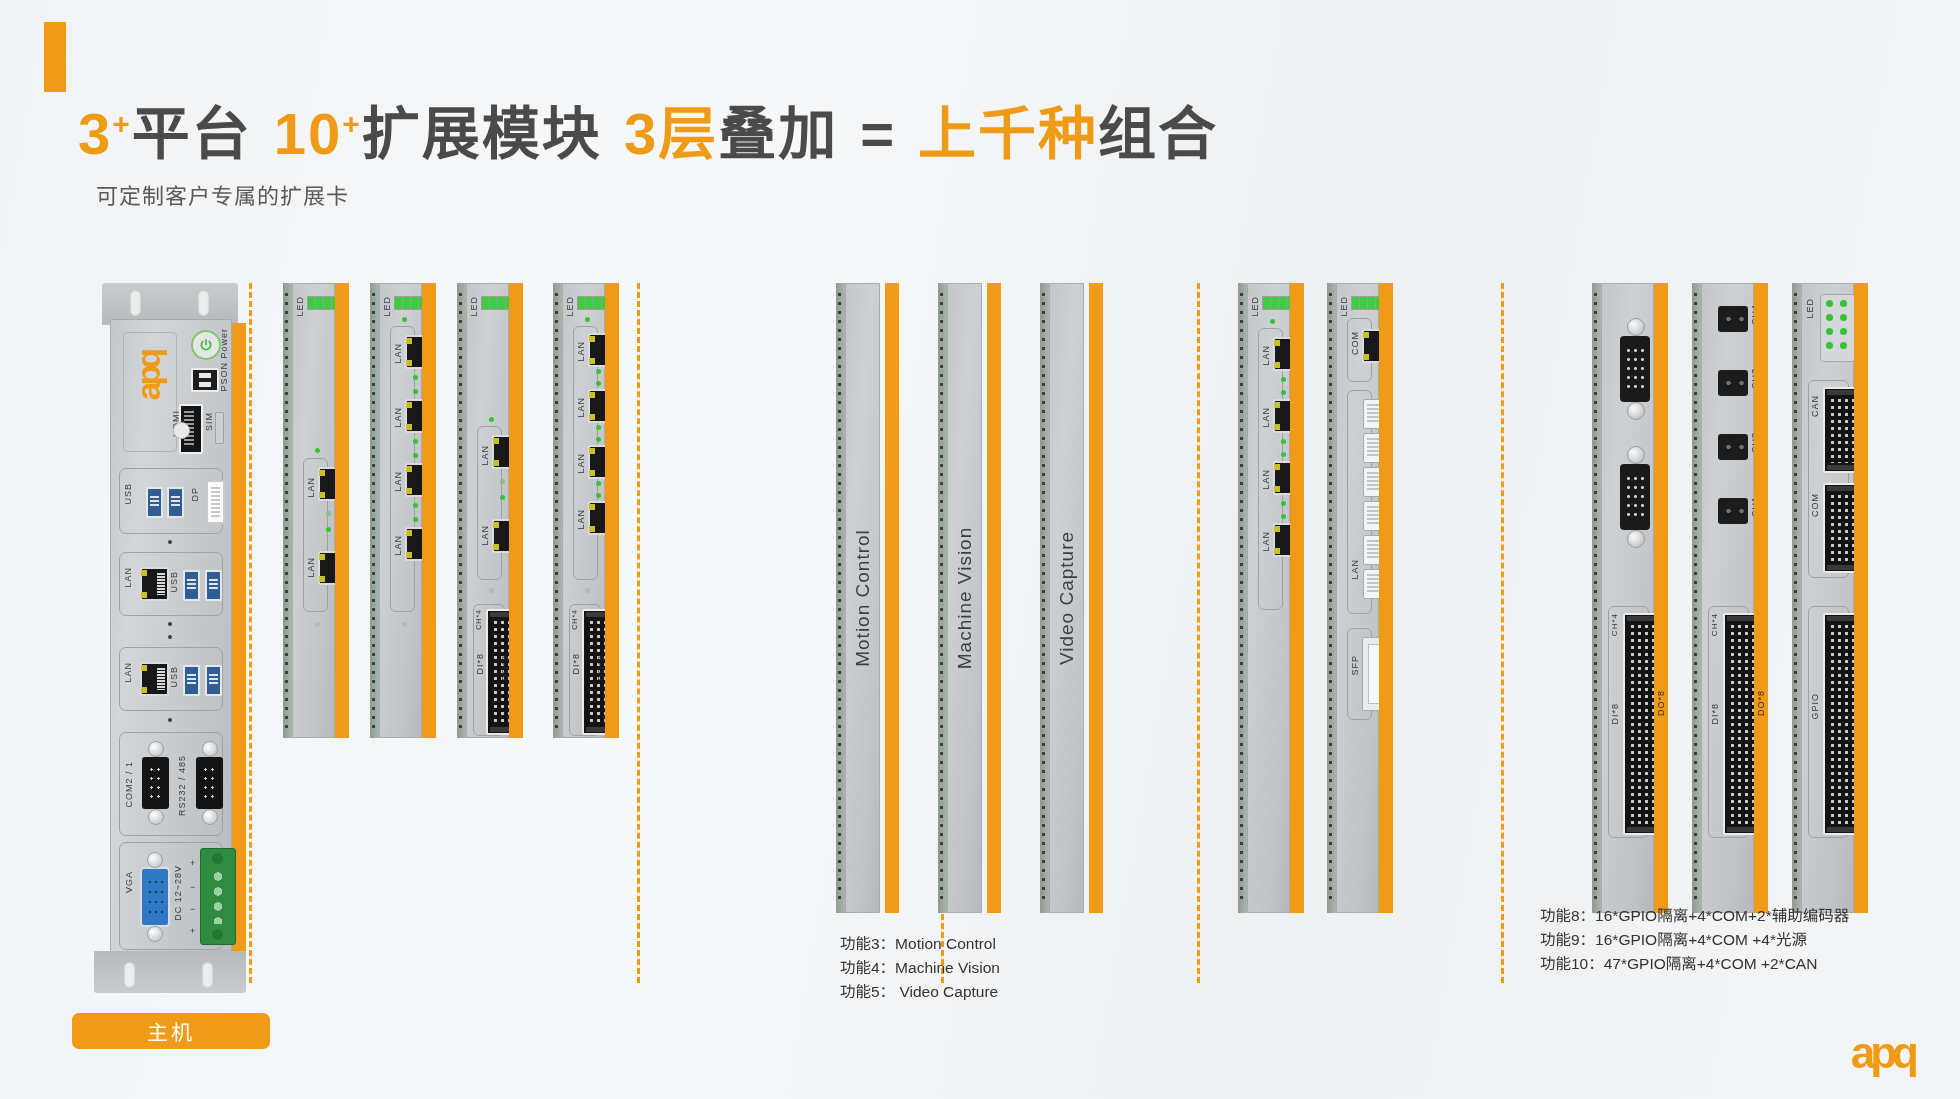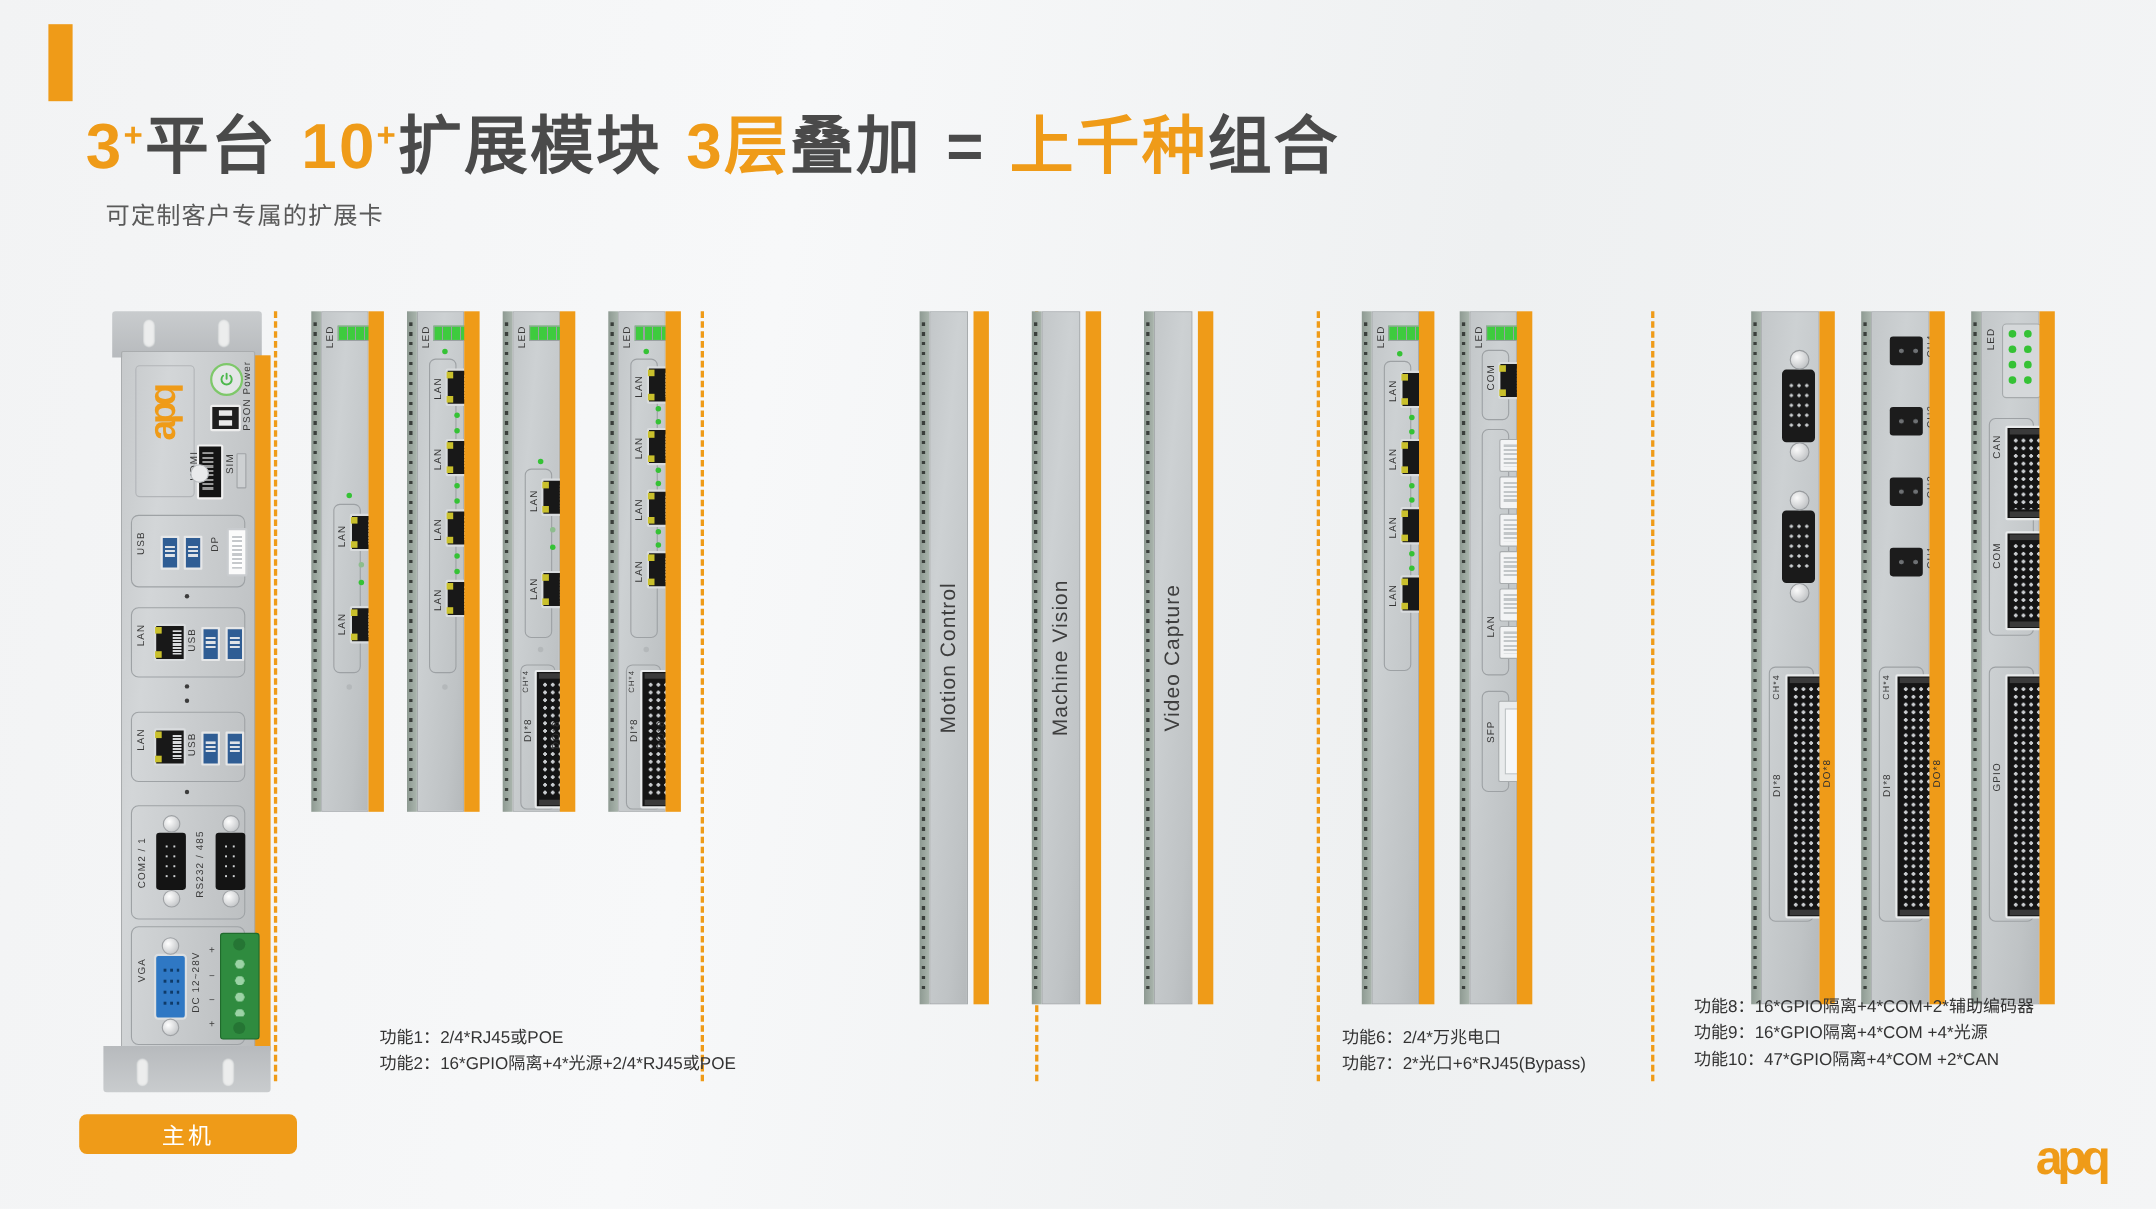--- a/index.html
+++ b/index.html
@@ -573,24 +573,20 @@
         </div>
         <div class="plabel" style="left:1px;top:48px;">DI*8</div>
       </div>
     </div>
     <div class="edge"></div>
   </div>
 
   <div class="plabel" style="left:596px;top:655px;font-size:9px;color:#2e2e2e;">DO*8</div>
   <div class="plabel" style="left:500px;top:655px;font-size:9px;color:#2e2e2e;">DO*8</div>
 
-  <div class="caption" style="left:345px;top:932px;">
-    <div>功能1：2/4*RJ45或POE</div>
-    <div>功能2：16*GPIO隔离+4*光源+2/4*RJ45或POE</div>
-  </div>
 
   <div class="card noedge" style="left:836px;top:283px;width:44px;height:630px;">
     <div class="bracket"></div>
     <div class="body" style="right:0;">
       <div class="blankcard-label">Motion Control</div>
     </div>
   </div>
   <div class="card noedge" style="left:938px;top:283px;width:44px;height:630px;">
     <div class="bracket"></div>
     <div class="body" style="right:0;">
@@ -601,20 +597,25 @@
     <div class="bracket"></div>
     <div class="body" style="right:0;">
       <div class="blankcard-label">Video Capture</div>
     </div>
   </div>
 
   <div style="position:absolute;left:885px;top:283px;width:14px;height:630px;background:#ef9b18;"></div>
   <div style="position:absolute;left:987px;top:283px;width:14px;height:630px;background:#ef9b18;"></div>
   <div style="position:absolute;left:1089px;top:283px;width:14px;height:630px;background:#ef9b18;"></div>
 
+  <div class="caption" style="left:840px;top:932px;">
+    <div>功能3：Motion Control</div>
+    <div>功能4：Machine Vision</div>
+    <div>功能5： Video Capture</div>
+  </div>
 
   <div class="card" style="left:1238px;top:283px;width:66px;height:630px;">
     <div class="bracket"></div>
     <div class="body">
       <div class="ledlabel">LED</div>
       <div class="ledstrip"></div>
       <span class="gled" style="left:22px;top:35px;"></span>
       <div class="portgroup" style="left:10px;top:44px;right:6px;height:280px;">
         <div class="plabel" style="left:2px;top:16px;">LAN</div>
         <div class="rj45" style="left:14px;top:8px;">
@@ -669,24 +670,20 @@
         <div class="minirj" style="left:15px;top:178px;width:24px;height:28px;"></div>
       </div>
       <div class="portgroup" style="left:10px;top:344px;right:6px;height:90px;">
         <div class="plabel" style="left:2px;top:26px;">SFP</div>
         <div class="sfpcage" style="left:14px;top:8px;width:28px;height:72px;"></div>
       </div>
     </div>
     <div class="edge"></div>
   </div>
 
-  <div class="caption" style="left:1220px;top:932px;">
-    <div>功能6：2/4*万兆电口</div>
-    <div>功能7：2*光口+6*RJ45(Bypass)</div>
-  </div>
 
   <div class="card" style="left:1592px;top:283px;width:76px;height:630px;">
     <div class="bracket"></div>
     <div class="body">
       <div class="dbconn" style="left:18px;top:52px;width:30px;height:66px;">
           <span class="p"></span>
         </div>
       <div class="dbconn" style="left:18px;top:180px;width:30px;height:66px;">
           <span class="p"></span>
         </div>

